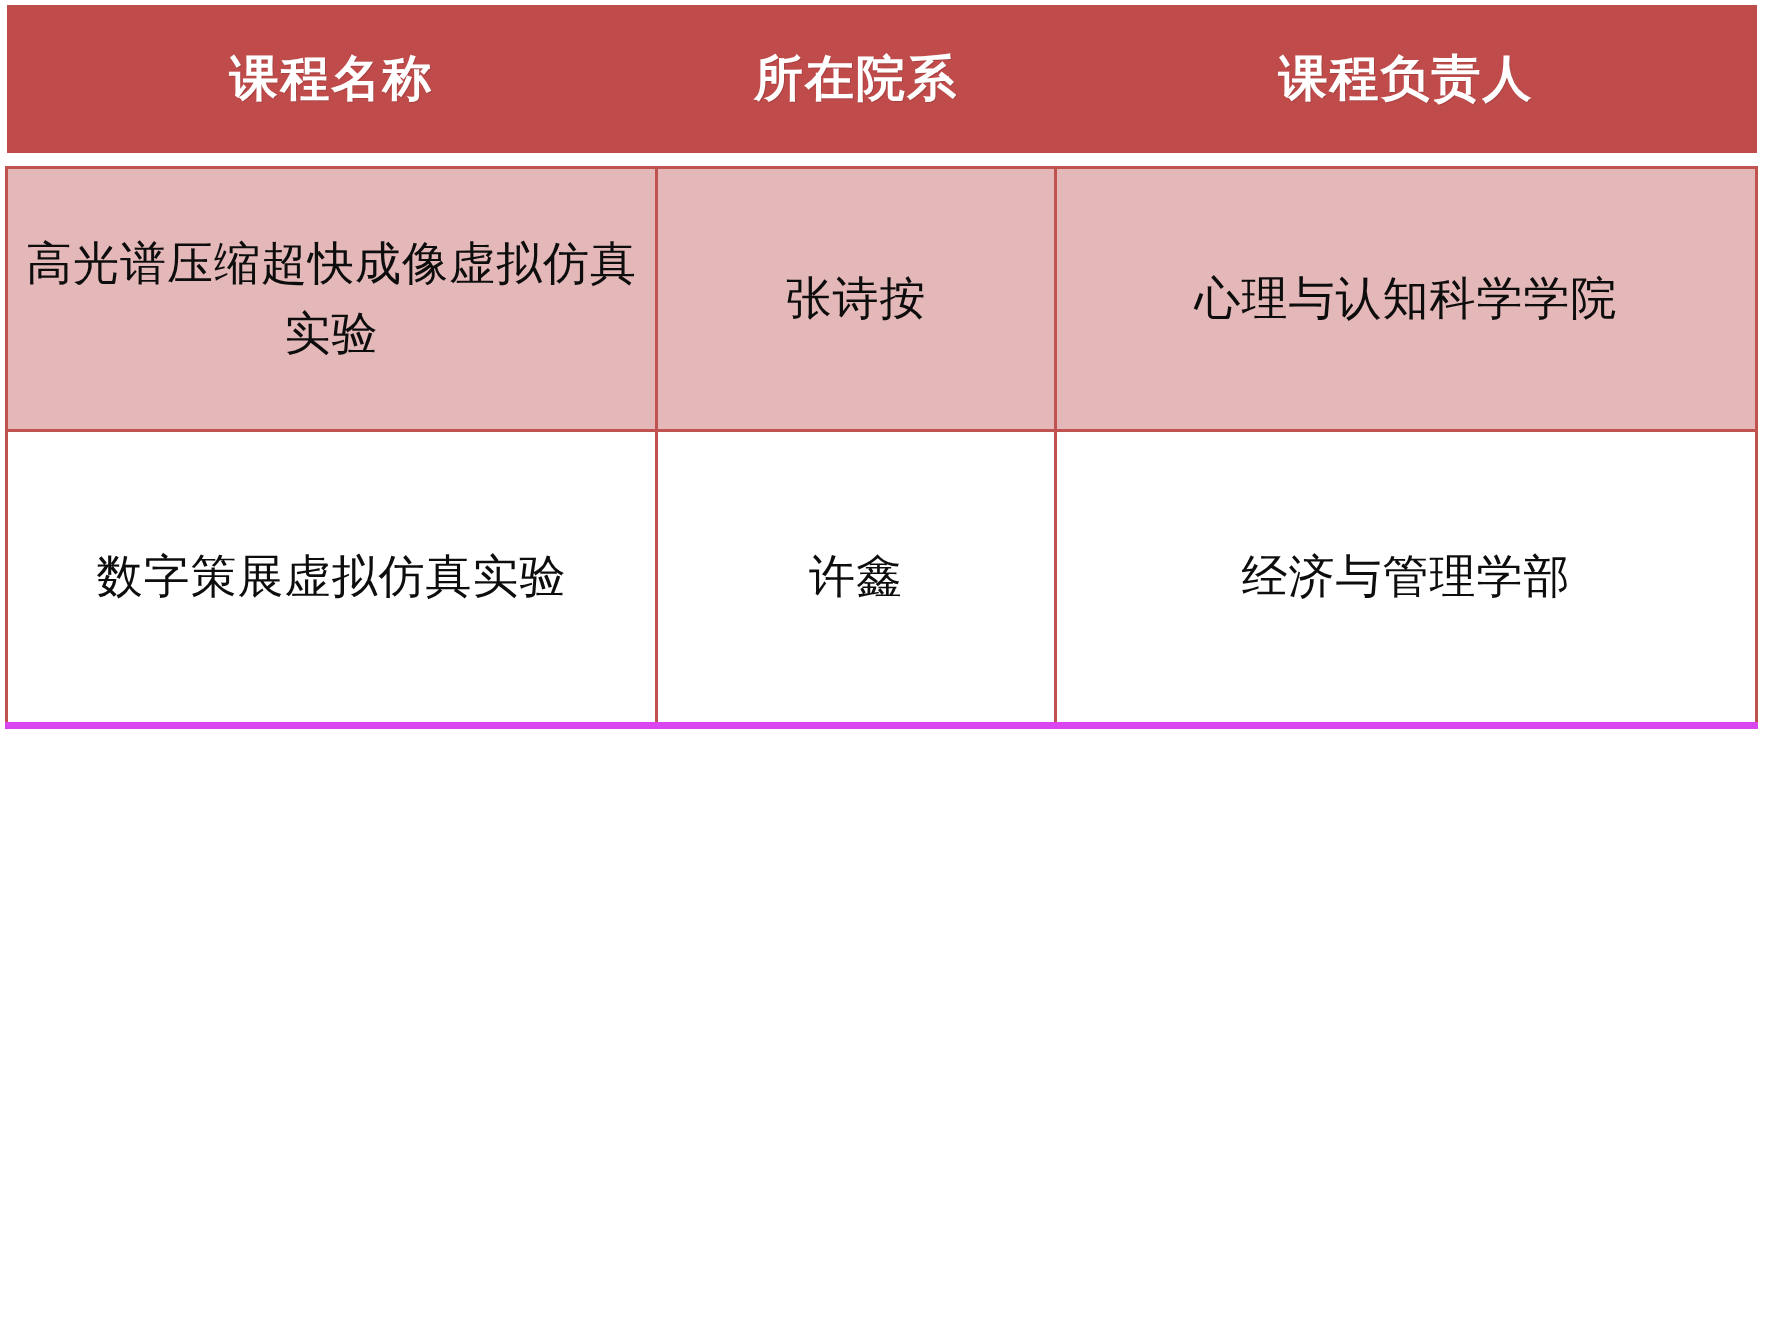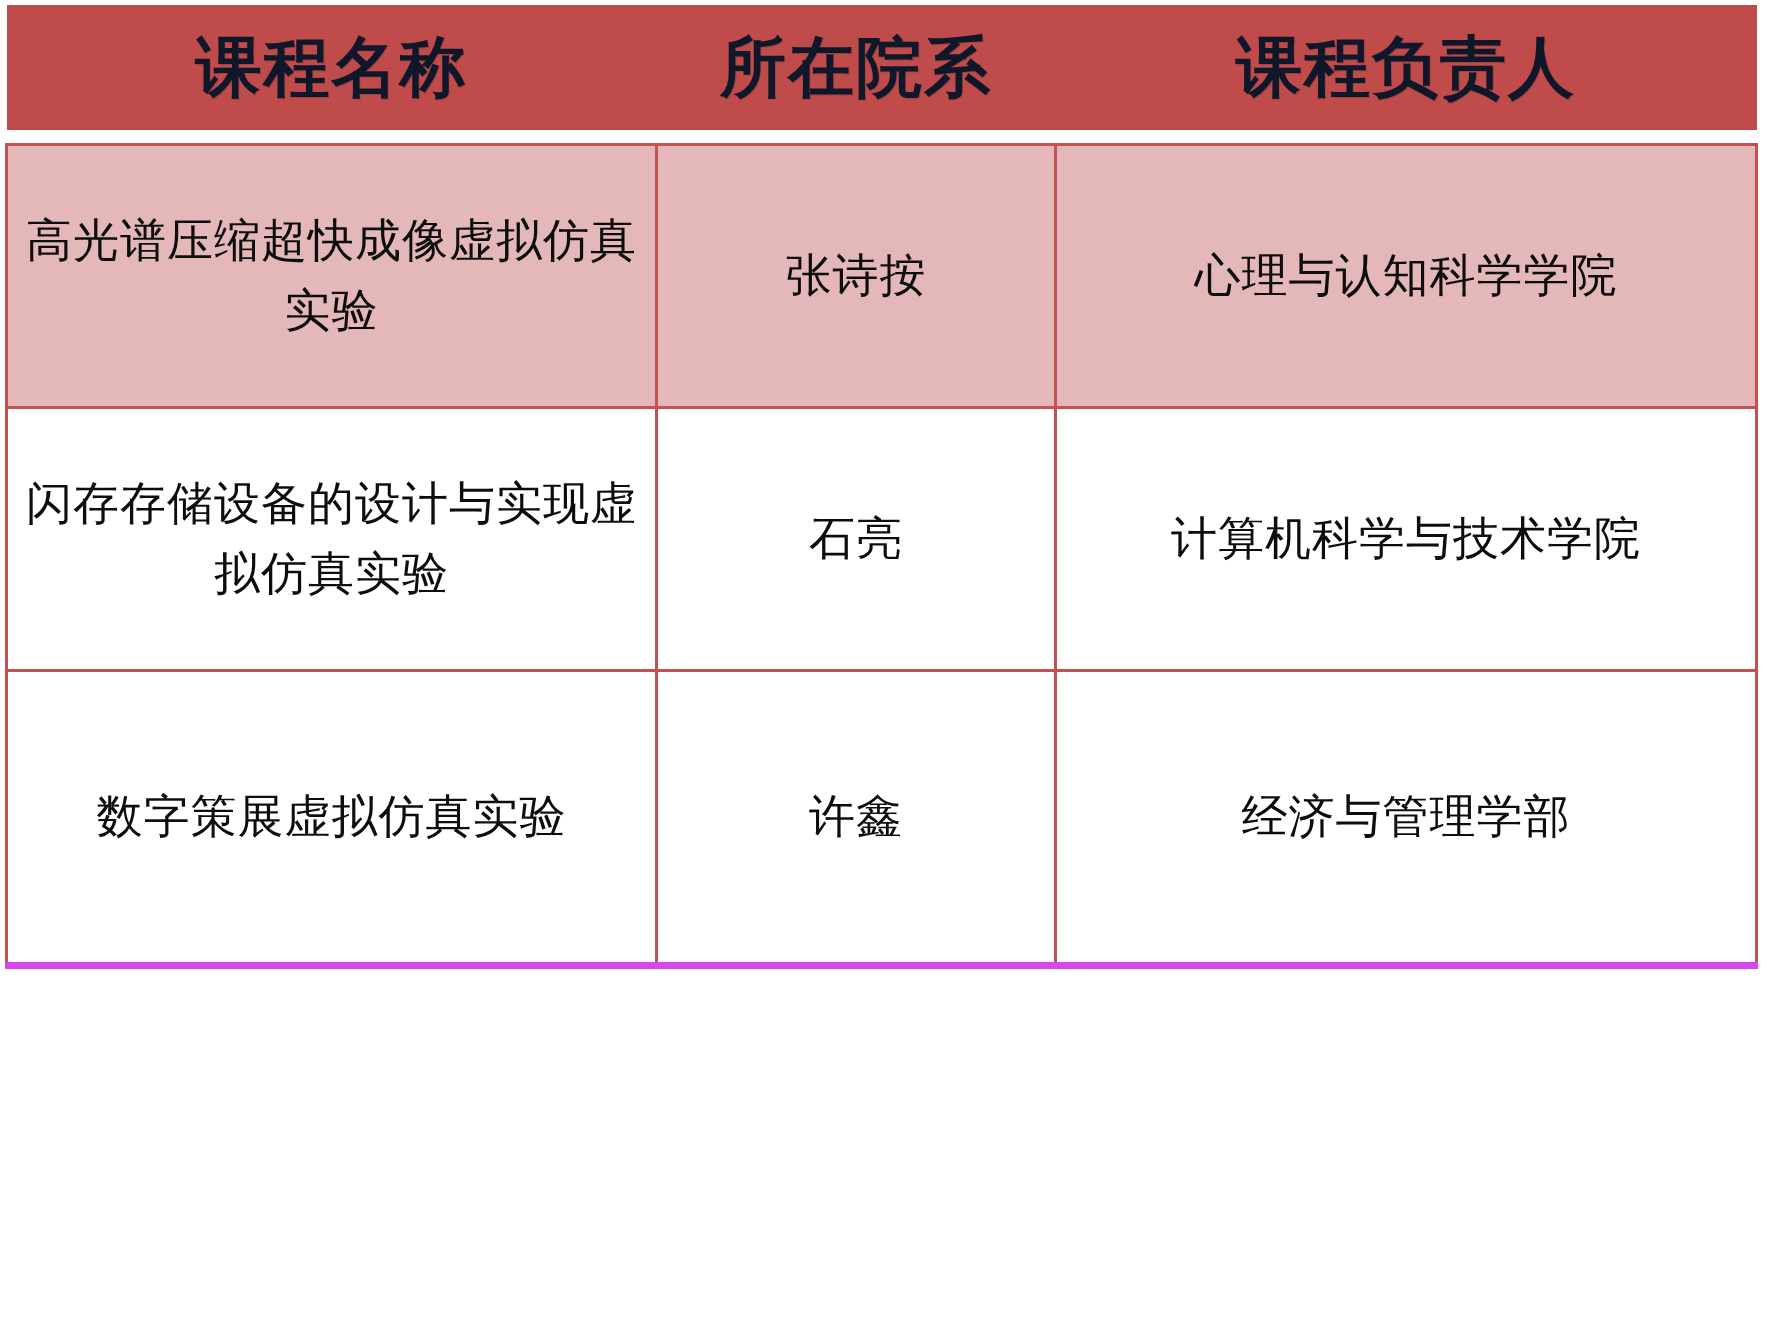--- a/index.html
+++ b/index.html
@@ -34,25 +34,25 @@
   
   col.c-name  { width: 650px; }
   col.c-lead  { width: 399px; }
   col.c-dept  { width: 701px; }
 
   
   thead tr {
     background: #c04b4b;
   }
   thead th {
-    height: 125px;
+    height: 148px;
     padding: 0;
     margin: 0;
-    color: #0f172a;
-    font-size: 66px;
+    color: #ffffff;
+    font-size: 49px;
     font-weight: bold;
     letter-spacing: 2px;
     text-align: center;
     vertical-align: middle;
     border: none;
     text-shadow: 1px 1px 0 rgba(0,0,0,0.12);
   }
 
   
   tr.header-gap td {
@@ -128,31 +128,20 @@
           <span class="cell-text">高光谱压缩超快成像虚拟仿真实验</span>
         </td>
         <td>
           <span class="cell-text">张诗按</span>
         </td>
         <td>
           <span class="cell-text">心理与认知科学学院</span>
         </td>
       </tr>
 
-      <tr class="row-plain">
-        <td class="cell-name">
-          <span class="cell-text">闪存存储设备的设计与实现虚拟仿真实验</span>
-        </td>
-        <td>
-          <span class="cell-text">石亮</span>
-        </td>
-        <td>
-          <span class="cell-text">计算机科学与技术学院</span>
-        </td>
-      </tr>
 
 
       <tr class="row-plain row-last">
         <td class="cell-name tall">
           <span class="cell-text">数字策展虚拟仿真实验</span>
         </td>
         <td>
           <span class="cell-text">许鑫</span>
         </td>
         <td>

